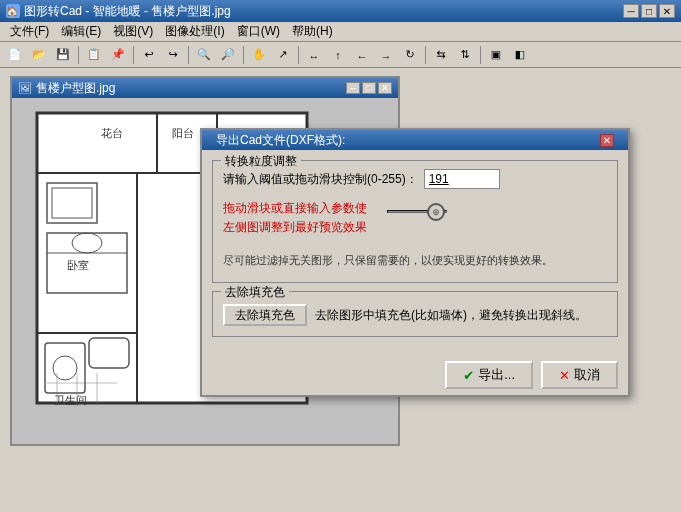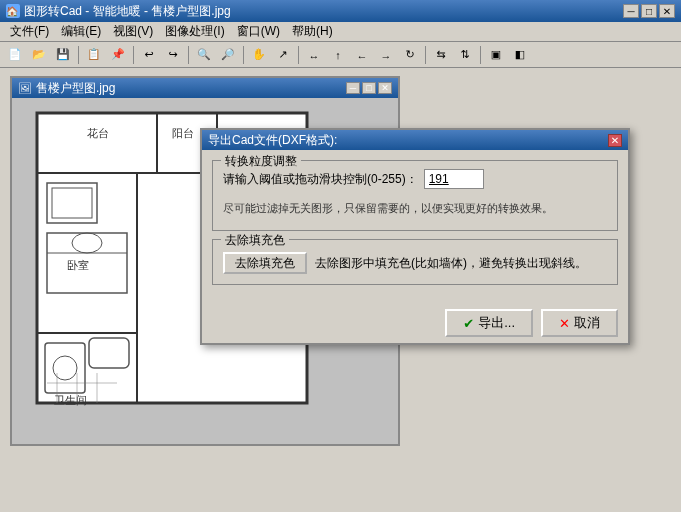--- a/index.html
+++ b/index.html
@@ -149,21 +149,21 @@
       border: 2px solid #888;
       box-shadow: 3px 3px 8px rgba(0,0,0,0.4);
       z-index: 100;
     }
     .dialog-title {
       background: linear-gradient(to bottom, #4a7ebf, #1a5496);
       color: white;
       height: 20px;
       display: flex;
       align-items: center;
-      padding: 0 6px;
+      padding: 0 14px;
       font-size: 12px;
     }
     .dialog-close {
       margin-left: auto;
       width: 14px;
       height: 13px;
       background: #d4535b;
       border: 1px solid #8b3535;
       display: flex; align-items: center; justify-content: center;
       font-size: 10px;
@@ -368,39 +368,55 @@
         <rect x="28" y="240" width="40" height="50" fill="none" stroke="#555" stroke-width="1.5" rx="3"></rect>
         <circle cx="48" cy="265" r="12" fill="none" stroke="#555" stroke-width="1"></circle>
         <rect x="72" y="235" width="40" height="30" fill="none" stroke="#555" stroke-width="1.5" rx="5"></rect>
 
         <line x1="30" y1="280" x2="100" y2="280" stroke="#777" stroke-width="0.5"></line>
         <line x1="40" y1="270" x2="40" y2="300" stroke="#777" stroke-width="0.5"></line>
         <line x1="60" y1="270" x2="60" y2="300" stroke="#777" stroke-width="0.5"></line>
         <line x1="80" y1="270" x2="80" y2="300" stroke="#777" stroke-width="0.5"></line>
       </svg>
 
-      <div class="room-label" style="left:75px; top:28px;">花台</div>
+      <div class="room-label" style="left:89px; top:28px;">花台</div>
       <div class="room-label" style="left:160px; top:28px;">阳台</div>
       <div class="room-label" style="left:55px; top:160px;">卧室</div>
       <div class="room-label" style="left:42px; top:295px;">卫生间</div>
     </div>
   </div>
 
   <div class="dialog">
     <div class="dialog-title">
       <span>导出Cad文件(DXF格式):</span>
       <div class="dialog-close">✕</div>
     </div>
     <div class="dialog-body">
 
       <div class="group-box">
         <span class="group-label">转换粒度调整</span>
         <div class="row">
           <span class="label-text">请输入阈值或拖动滑块控制(0-255)：</span>
-          <input class="input-field" type="text" style="width: 60px; flex: 0 0 auto; text-decoration: underline;" value="191">
+          <input class="input-field" type="text" style="width: 76px; flex: 0 0 auto; text-decoration: underline;" value="191">
+        </div>
+        <div style="display:flex; gap:10px; align-items:flex-start;">
+          <div>
+            <div class="hint-text">
+              <span>拖动滑块或直接输入参数使</span><br>
+              <span>左侧图调整到最好预览效果</span>
+            </div>
+          </div>
+          <div style="display:flex; align-items:center; margin-top:6px; margin-left:10px;">
+            <div style="position:relative; width:60px; height:20px;">
+              <div style="position:absolute; top:9px; left:0; width:60px; height:3px; background:#888; border:1px inset #666;"></div>
+              <div style="position:absolute; top:2px; right:2px; width:18px; height:18px; background:#d4d0c8; border:2px solid #555; border-radius:50%; display:flex; align-items:center; justify-content:center; cursor:pointer;">
+                <span style="font-size:9px; color:#555;">⊕</span>
+              </div>
+            </div>
+          </div>
         </div>
         <div class="small-text" style="margin-top:12px;">尽可能过滤掉无关图形，只保留需要的，以便实现更好的转换效果。</div>
       </div>
 
       <div class="group-box">
         <span class="group-label">去除填充色</span>
         <div class="remove-fill-row">
           <button class="win-button">去除填充色</button>
           <span class="label-text">去除图形中填充色(比如墙体)，避免转换出现斜线。</span>
         </div>

